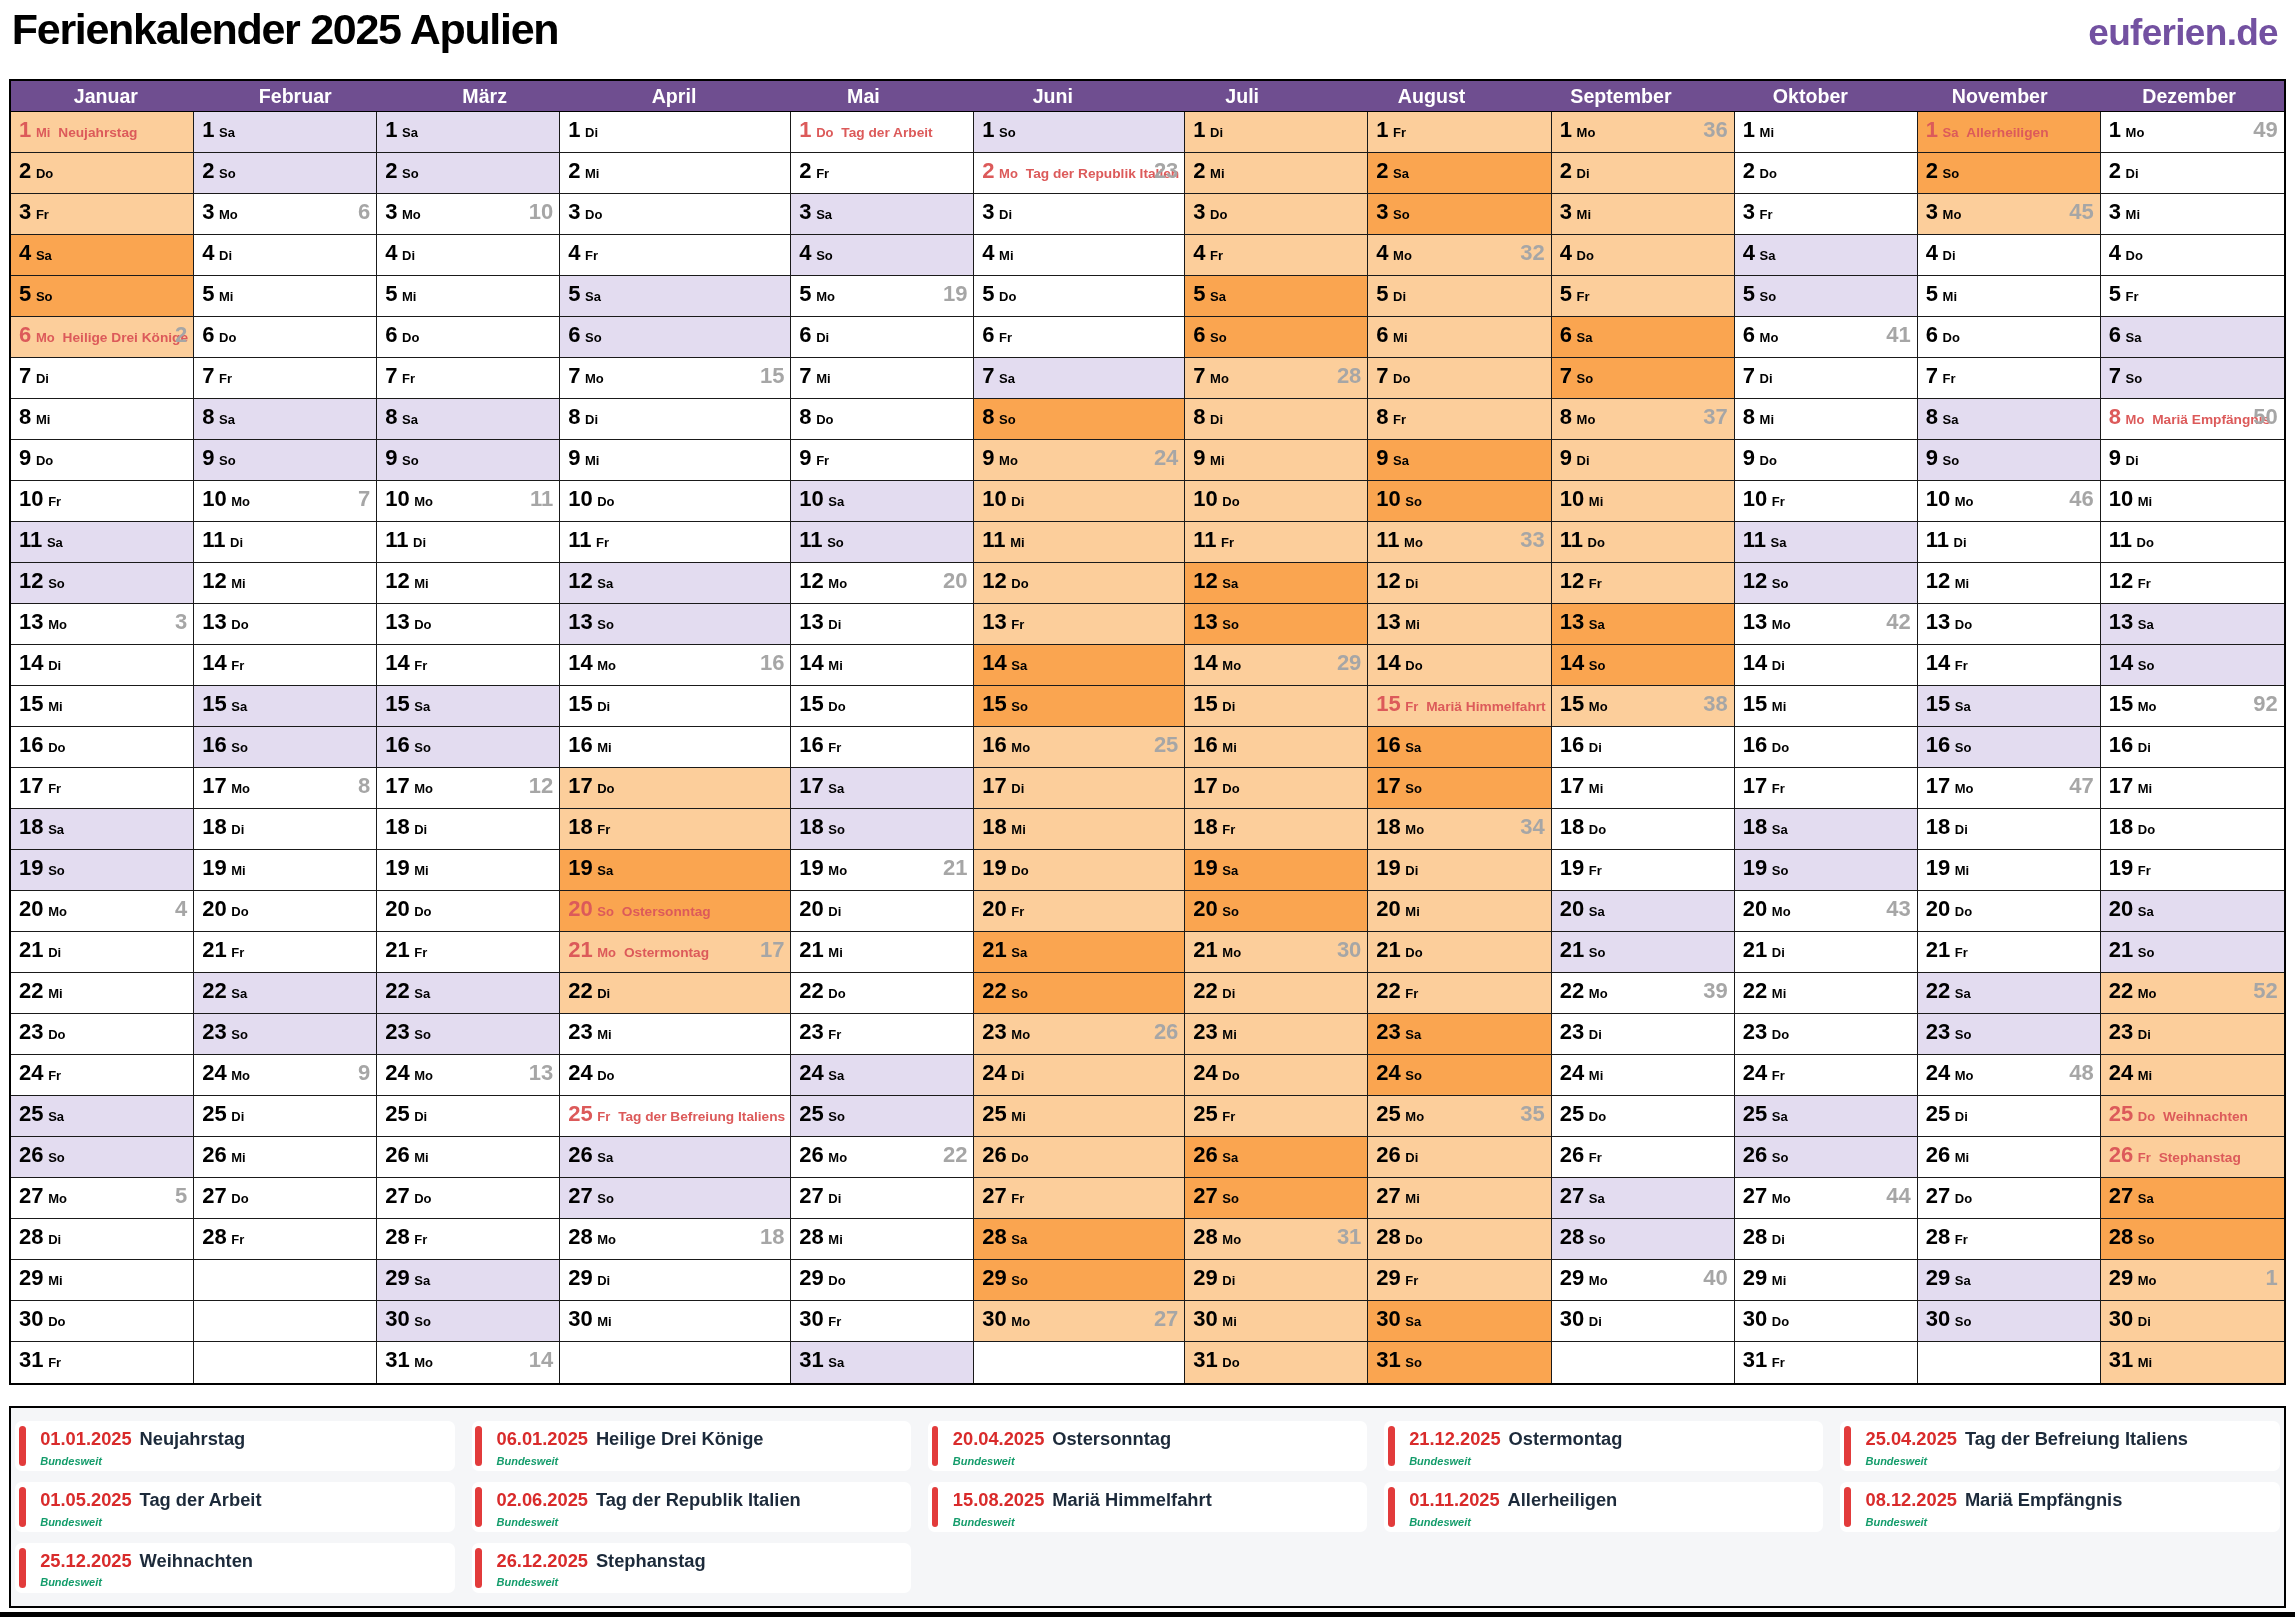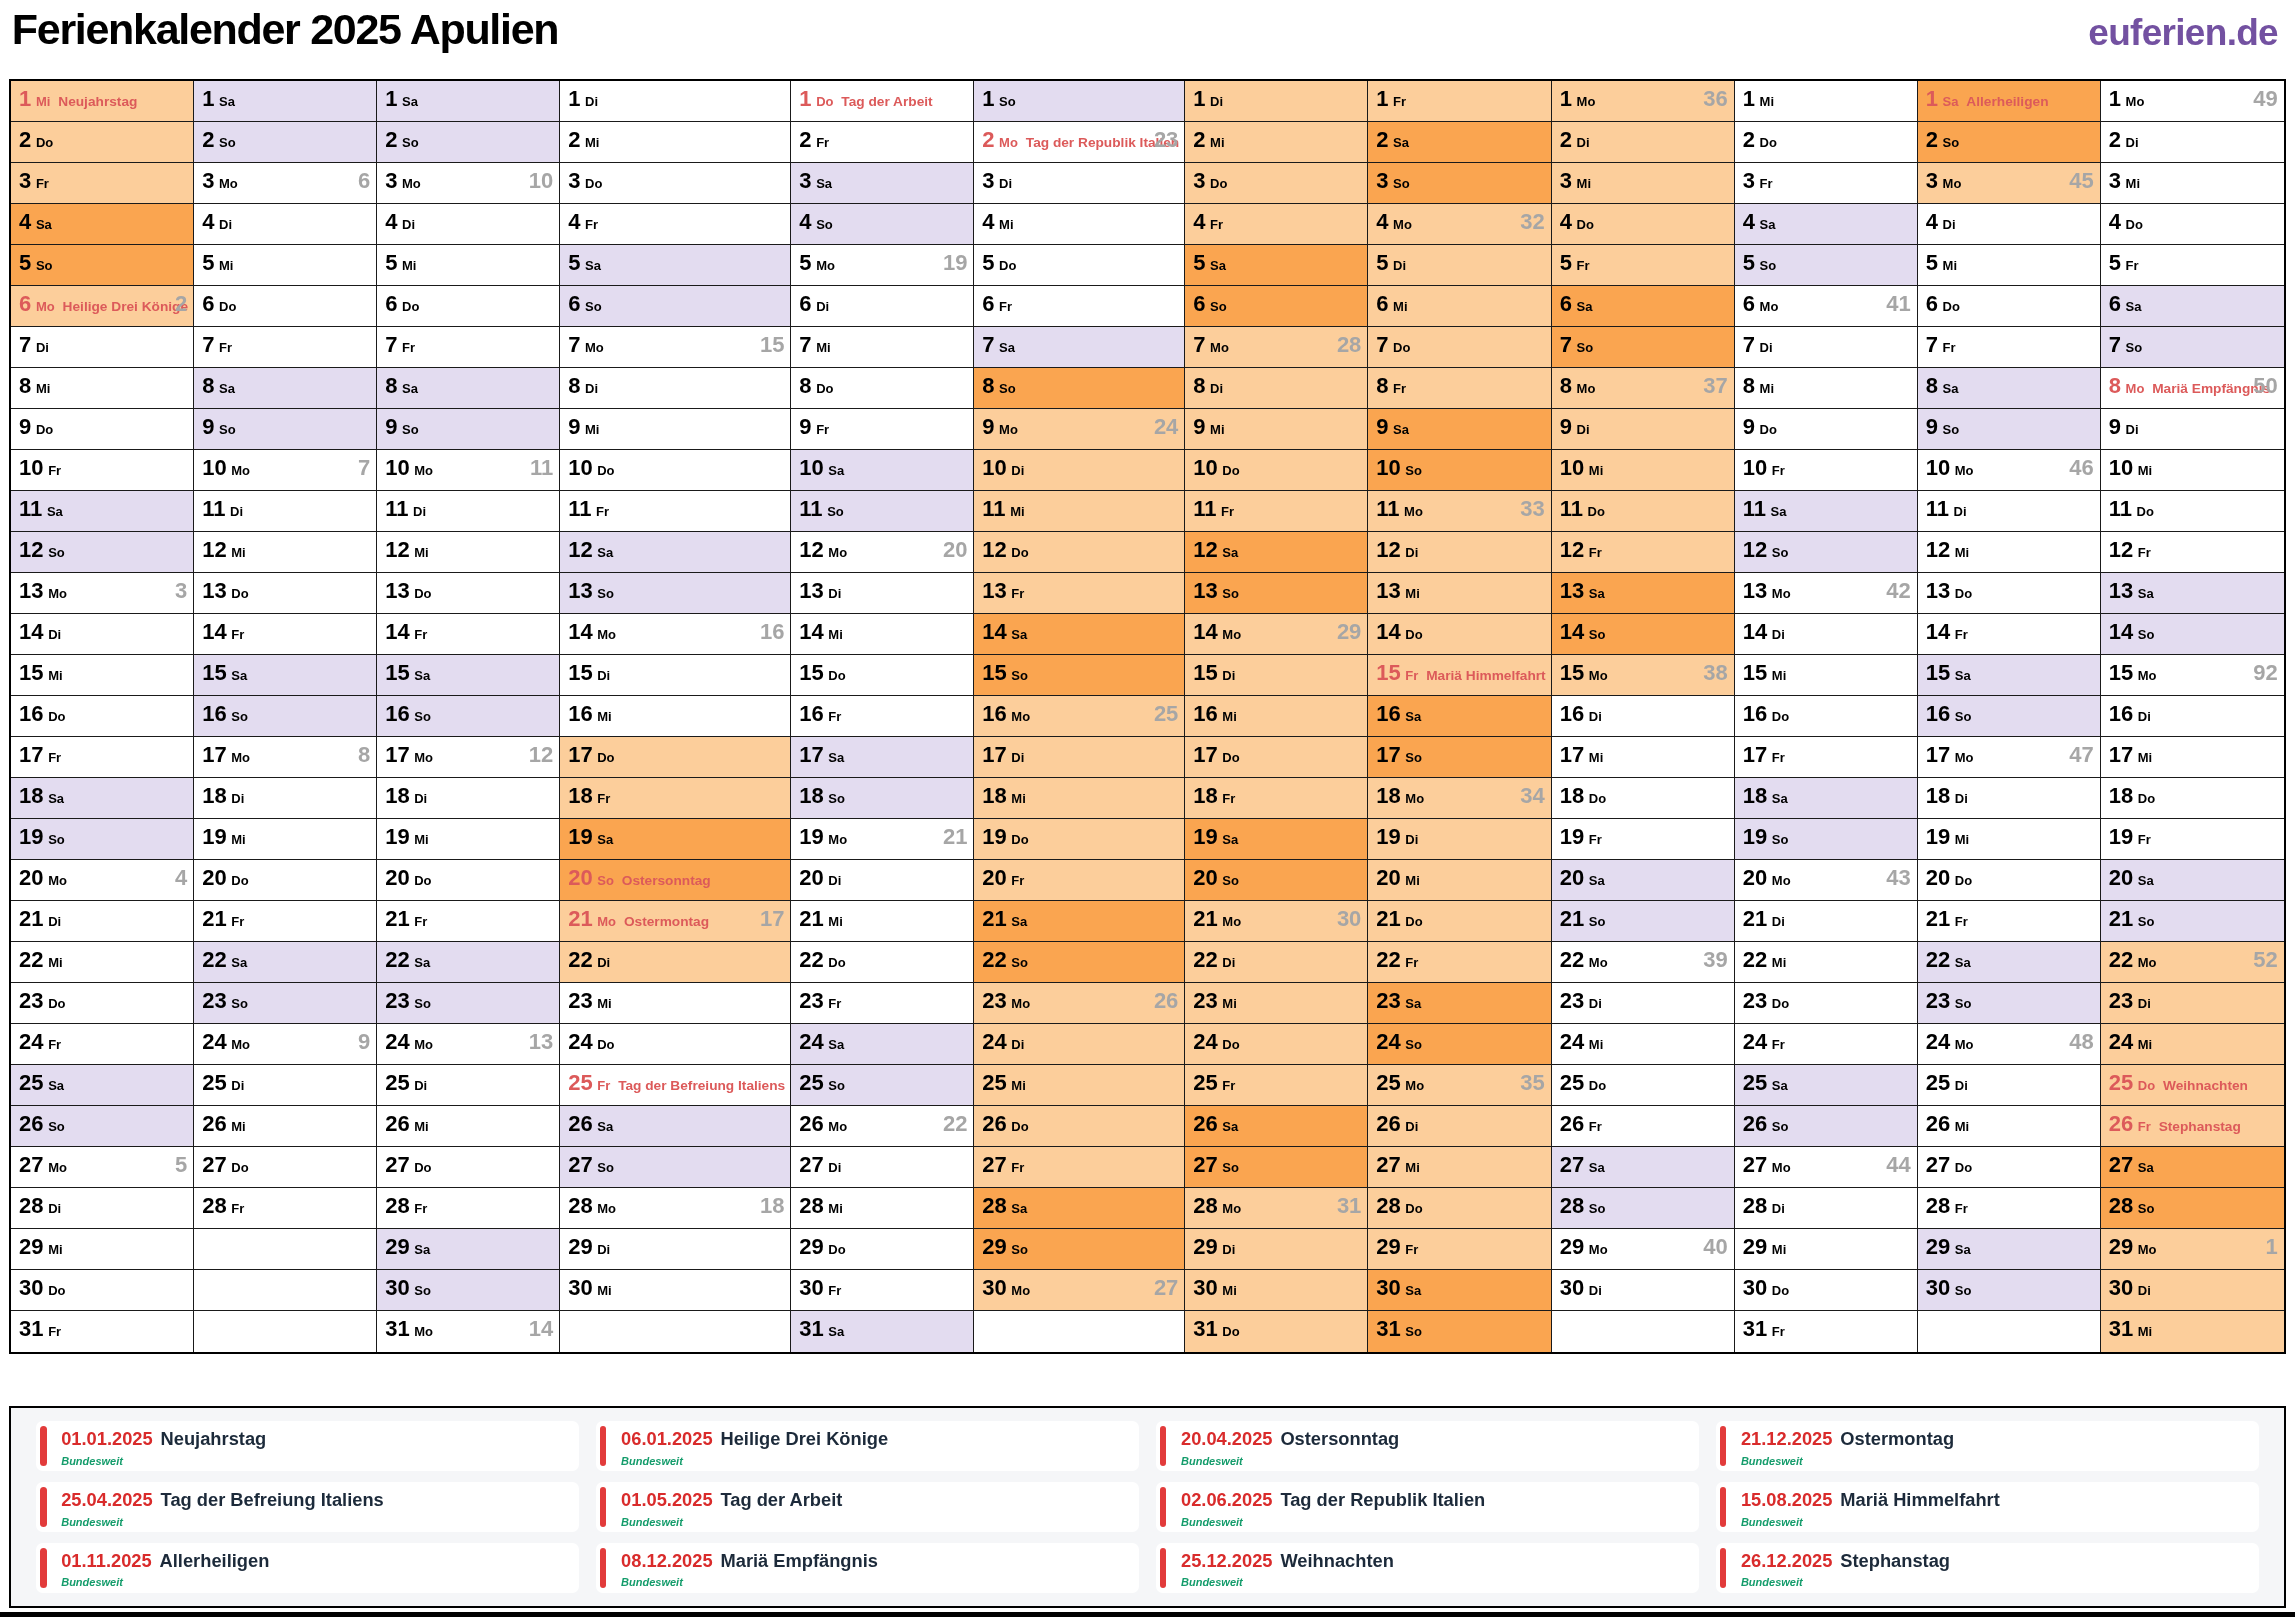--- a/index.html
+++ b/index.html
@@ -40,40 +40,54 @@
   .cell.t2{background:var(--vacation)}
   .cell.t3{background:var(--vacation-weekend)}
   .dn{font-size:22px;font-weight:bold;color:#000}
   .wd{font-size:13px;font-weight:bold;color:#000;margin-left:4.6px}
   .hn{font-size:13.7px;font-weight:bold;color:var(--holiday-red);margin-left:7.9px}
   .cell.hol .dn,.cell.hol .wd{color:var(--holiday-red)}
   .wk{position:absolute;right:6px;top:5.2px;font-size:22px;font-weight:bold;
     color:var(--week-number-gray)}
 
   .legend{position:absolute;left:9.2px;right:9.2px;top:1406px;height:202px;
-    background:var(--legend-bg);border:2px solid #000;padding:13px 25px;
-    display:grid;grid-template-columns:repeat(4,1fr);grid-template-rows:repeat(3,1fr);
+    background:var(--legend-bg);border:2px solid #000;padding:13px 4px;
+    display:grid;grid-template-columns:repeat(5,1fr);grid-template-rows:repeat(3,1fr);
     gap:10.5px 17px}
   .card{background:#fff;border-radius:6.5px;position:relative;padding:7.2px 11.8px 5.2px 25px;overflow:hidden}
   .card .bar{position:absolute;left:3.9px;top:5.2px;bottom:5.2px;width:6.5px;border-radius:6.5px;
     background:#E23B3B}
   .card .date{color:var(--legend-date-red);font-size:18.3px;font-weight:bold;margin-right:7.9px}
   .card .name{color:var(--legend-name);font-size:18.3px;font-weight:bold}
   .card .scope{display:block;color:var(--legend-scope-green);font-size:11px;font-weight:bold;
     font-style:italic;margin-top:4.6px}
 
   .footer-rule{position:absolute;left:0;right:0;top:1612px;height:4.6px;background:#000}
 </style>
 </head>
 <body>
 
 <div class="page-title">Ferienkalender 2025 Apulien</div>
 <div class="logo">euferien.de</div>
 
 <div class="calendar">
+  <div class="cal-header">
+      <div class="mh">Januar</div>
+      <div class="mh">Februar</div>
+      <div class="mh">März</div>
+      <div class="mh">April</div>
+      <div class="mh">Mai</div>
+      <div class="mh">Juni</div>
+      <div class="mh">Juli</div>
+      <div class="mh">August</div>
+      <div class="mh">September</div>
+      <div class="mh">Oktober</div>
+      <div class="mh">November</div>
+      <div class="mh">Dezember</div>
+    </div>
   <div class="cal-body">
       <div class="month">
         <div class="cell t2 hol"><span class="dn">1</span><span class="wd">Mi</span><span class="hn">Neujahrstag</span></div>
         <div class="cell t2"><span class="dn">2</span><span class="wd">Do</span></div>
         <div class="cell t2"><span class="dn">3</span><span class="wd">Fr</span></div>
         <div class="cell t3"><span class="dn">4</span><span class="wd">Sa</span></div>
         <div class="cell t3"><span class="dn">5</span><span class="wd">So</span></div>
         <div class="cell t2 hol"><span class="dn">6</span><span class="wd">Mo</span><span class="hn">Heilige Drei Könige</span><span class="wk">2</span></div>
         <div class="cell"><span class="dn">7</span><span class="wd">Di</span></div>
         <div class="cell"><span class="dn">8</span><span class="wd">Mi</span></div>

